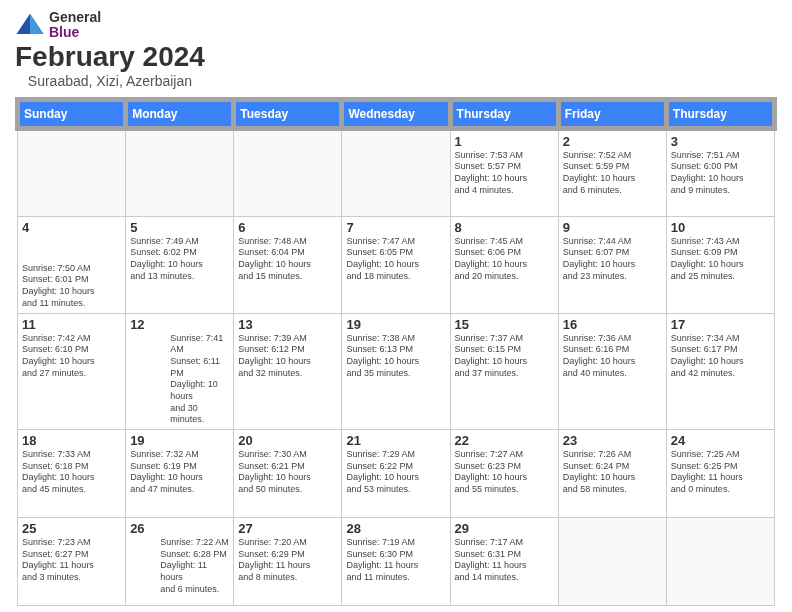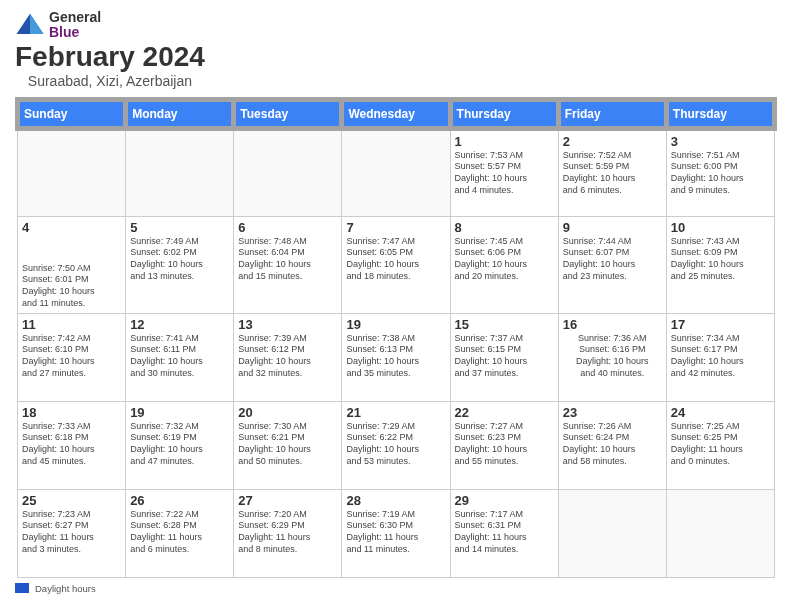--- a/index.html
+++ b/index.html
@@ -227,21 +227,21 @@
         <tr>
           <td class="day-cell">
             <span class="day-num">11</span>
             <div class="day-info" style="white-space: pre-line;">Sunrise: 7:42 AM
 Sunset: 6:10 PM
 Daylight: 10 hours
 and 27 minutes.</div>
           </td>
           <td class="day-cell">
             <span class="day-num">12</span>
-            <div class="day-info" style="white-space: pre-line;">Sunrise: 7:41 AM
+            <div class="day-info" style="white-space: pre-line; margin-left: 40px;">Sunrise: 7:41 AM
 Sunset: 6:11 PM
 Daylight: 10 hours
 and 30 minutes.</div>
           </td>
           <td class="day-cell">
             <span class="day-num">13</span>
             <div class="day-info" style="white-space: pre-line;">Sunrise: 7:39 AM
 Sunset: 6:12 PM
 Daylight: 10 hours
 and 32 minutes.</div>
@@ -255,21 +255,21 @@
           </td>
           <td class="day-cell">
             <span class="day-num">15</span>
             <div class="day-info" style="white-space: pre-line;">Sunrise: 7:37 AM
 Sunset: 6:15 PM
 Daylight: 10 hours
 and 37 minutes.</div>
           </td>
           <td class="day-cell">
             <span class="day-num">16</span>
-            <div class="day-info" style="white-space: pre-line; text-align: center;">Sunrise: 7:36 AM
+            <div class="day-info" style="white-space: pre-line;">Sunrise: 7:36 AM
 Sunset: 6:16 PM
 Daylight: 10 hours
 and 40 minutes.</div>
           </td>
           <td class="day-cell">
             <span class="day-num">17</span>
             <div class="day-info" style="white-space: pre-line;">Sunrise: 7:34 AM
 Sunset: 6:17 PM
 Daylight: 10 hours
 and 42 minutes.</div>
@@ -329,21 +329,21 @@
         <tr>
           <td class="day-cell">
             <span class="day-num">25</span>
             <div class="day-info" style="white-space: pre-line;">Sunrise: 7:23 AM
 Sunset: 6:27 PM
 Daylight: 11 hours
 and 3 minutes.</div>
           </td>
           <td class="day-cell">
             <span class="day-num">26</span>
-            <div class="day-info" style="white-space: pre-line;">Sunrise: 7:22 AM
+            <div class="day-info" style="white-space: pre-line; margin-left: 30px;">Sunrise: 7:22 AM
 Sunset: 6:28 PM
 Daylight: 11 hours
 and 6 minutes.</div>
           </td>
           <td class="day-cell">
             <span class="day-num">27</span>
             <div class="day-info" style="white-space: pre-line;">Sunrise: 7:20 AM
 Sunset: 6:29 PM
 Daylight: 11 hours
 and 8 minutes.</div>

